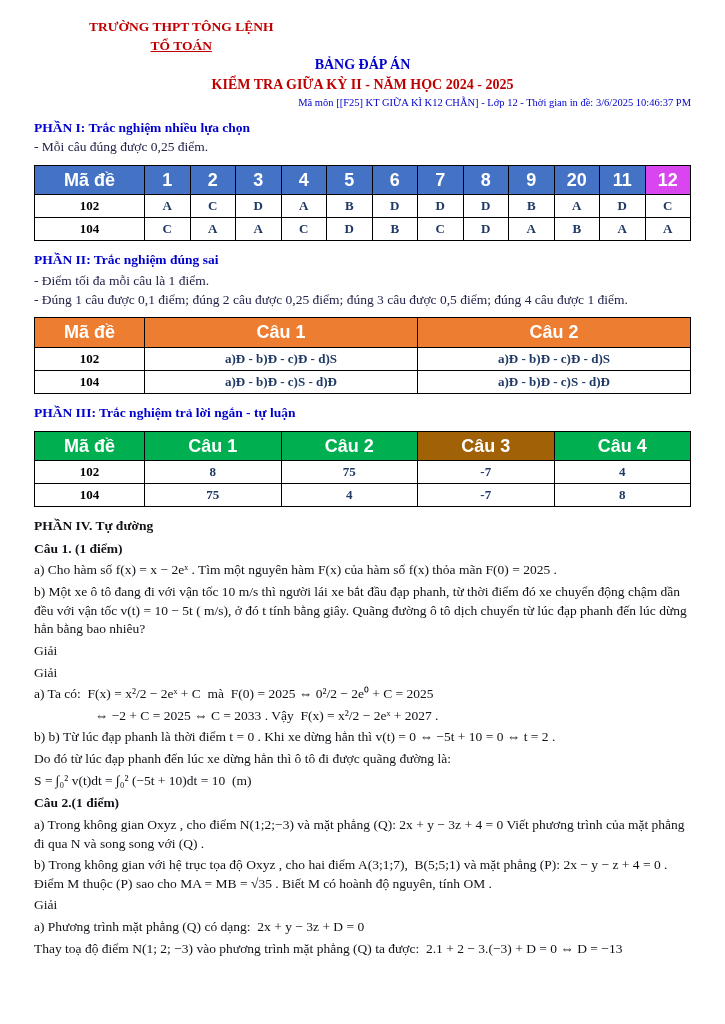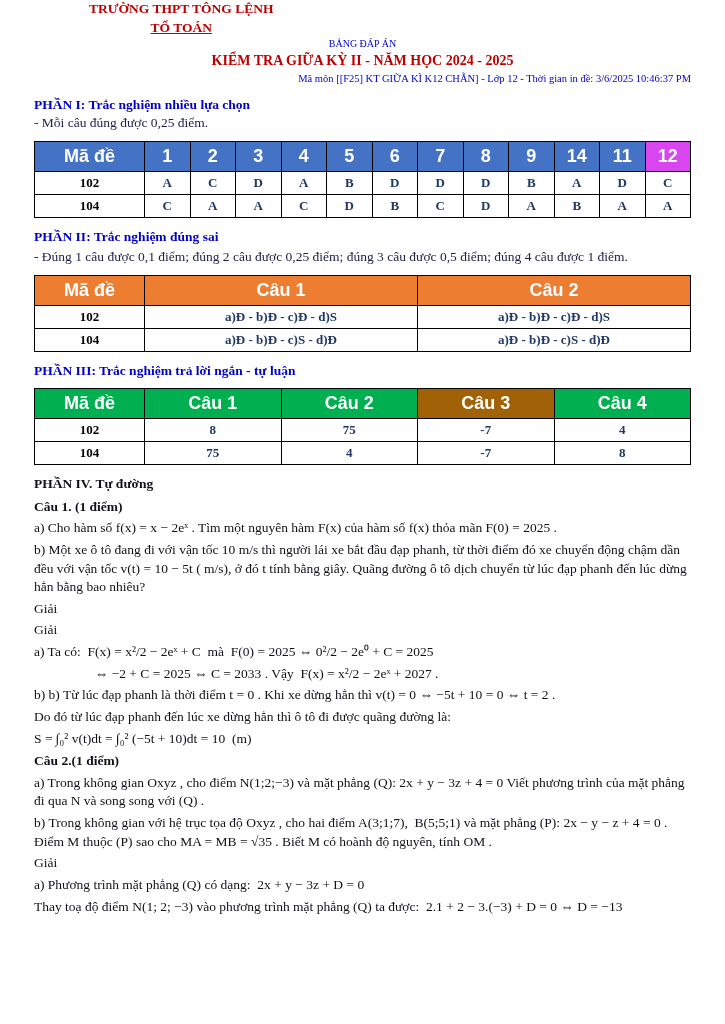--- a/index.html
+++ b/index.html
@@ -2,27 +2,27 @@
 <html><head>
 <meta charset="utf-8">
 <style>
   * { box-sizing: border-box; margin: 0; padding: 0; }
   html, body { background: #ffffff; }
   body {
     width: 725px; height: 1024px; overflow: hidden;
     font-family: "Liberation Serif", serif;
     font-size: 13.5px; color: #111118; line-height: 1.38;
   }
-  .page { padding: 0 34px 0 34px; }
+  .page { padding: 0 34px 0 34px; margin-top: 18px; }
 
   
   .school-block { display: inline-block; margin-left: 55px; text-align: center; }
   .school { color: #c00000; font-weight: bold; font-size: 13.5px; }
   .dept { color: #c00000; font-weight: bold; text-decoration: underline; font-size: 13.5px; }
-  .title1 { text-align: center; color: #0000cc; font-weight: normal; font-size: 10px; margin-top: 0px; }
+  .title1 { text-align: center; color: #0000cc; font-weight: bold; font-size: 14px; margin-top: 0px; }
   .title2 { text-align: center; color: #c00000; font-weight: bold; font-size: 14px; }
   .meta   { text-align: right; color: #0000cc; font-size: 10.5px; margin-top: 2px; }
 
   
   .heading { font-weight: bold; font-size: 13.5px; margin-top: 9px; }
   .heading.blue { color: #0000cc; }
   .heading.black { color: #111118; }
   .note { font-size: 13.5px; color: #22224a; }
   .subheading { font-weight: bold; margin-top: 4px; }
 
@@ -71,21 +71,21 @@
               <th style="background: rgb(68, 114, 196);">Mã đề</th>
               <th style="background: rgb(68, 114, 196);">1</th>
               <th style="background: rgb(68, 114, 196);">2</th>
               <th style="background: rgb(68, 114, 196);">3</th>
               <th style="background: rgb(68, 114, 196);">4</th>
               <th style="background: rgb(68, 114, 196);">5</th>
               <th style="background: rgb(68, 114, 196);">6</th>
               <th style="background: rgb(68, 114, 196);">7</th>
               <th style="background: rgb(68, 114, 196);">8</th>
               <th style="background: rgb(68, 114, 196);">9</th>
-              <th style="background: rgb(68, 114, 196);">14</th>
+              <th style="background: rgb(68, 114, 196);">20</th>
               <th style="background: rgb(68, 114, 196);">11</th>
               <th style="background: #d946ef;">12</th>
             </tr>
           </thead>
           <tbody>
             <tr>
               <td class="rowhead">102</td>
               <td>A</td>
               <td>C</td>
               <td>D</td>
@@ -115,20 +115,21 @@
               <td>A</td>
             </tr>
           </tbody>
         </table>
       </div>
   </div>
 
   <div class="section">
     <div class="heading blue">PHẦN II: Trắc nghiệm đúng sai</div>
     <div class="body-block">
+        <div class="note">- Điểm tối đa mỗi câu là 1 điểm.</div>
         <div class="note">- Đúng 1 câu được 0,1 điểm; đúng 2 câu được 0,25 điểm; đúng 3 câu được 0,5 điểm; đúng 4 câu được 1 điểm.</div>
       </div>
     <div class="table-wrap">
         <table class="ans-table">
           <thead>
             <tr>
               <th style="background: rgb(237, 125, 49);">Mã đề</th>
               <th style="background: rgb(237, 125, 49);">Câu 1</th>
               <th style="background: rgb(237, 125, 49);">Câu 2</th>
             </tr>

